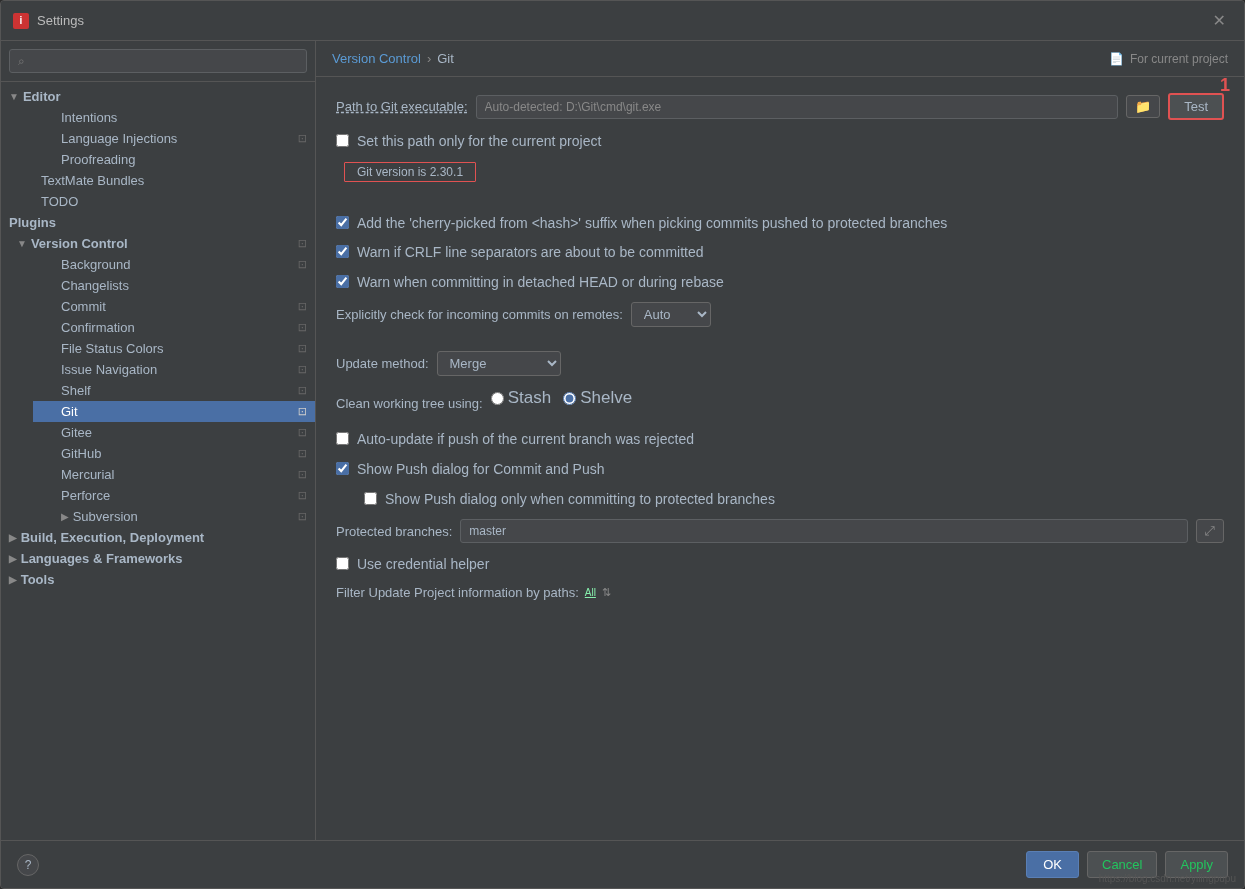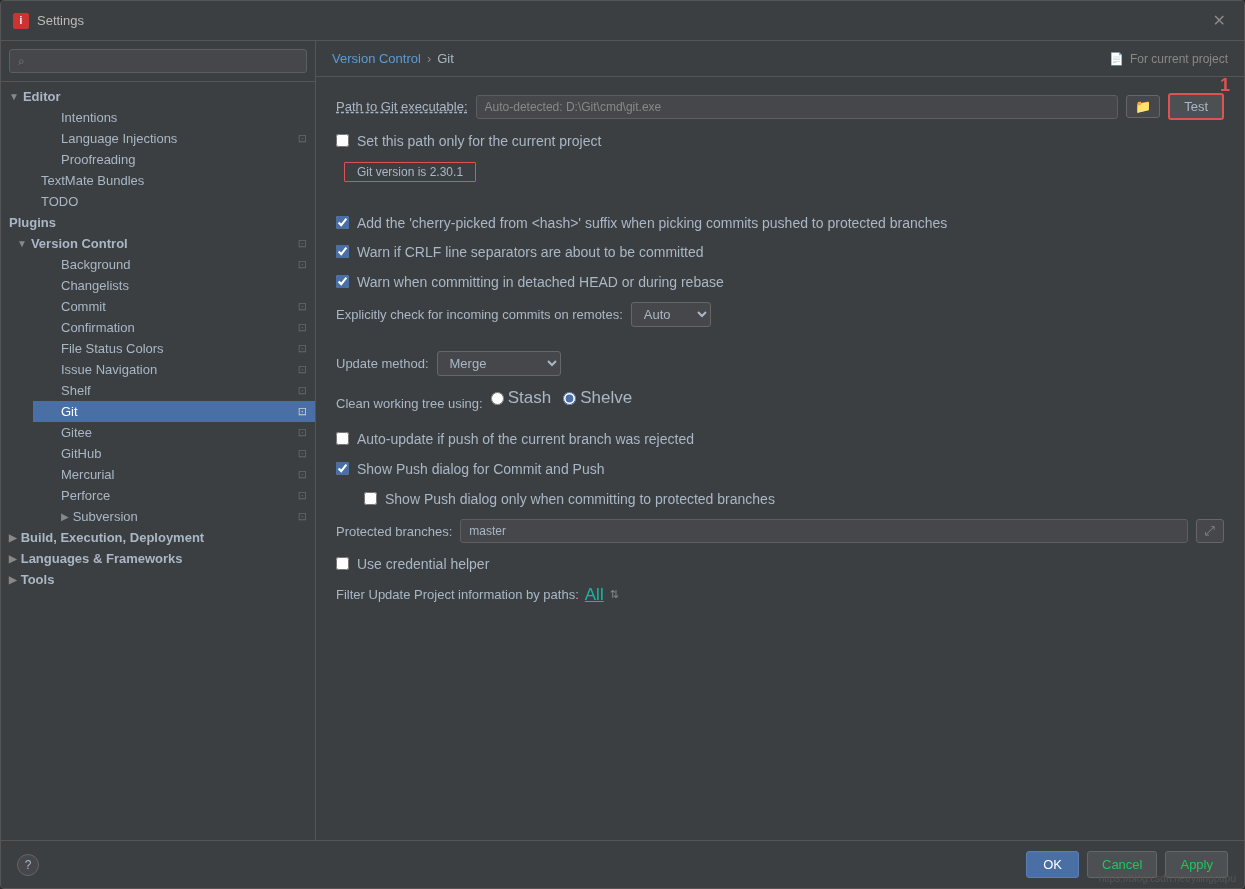--- a/index.html
+++ b/index.html
@@ -297,22 +297,22 @@
       font-size: 13px;
     }
 
     .filter-row {
       display: flex;
       align-items: center;
       gap: 6px;
       margin-top: 4px;
     }
     .filter-value {
-      color: #14b8a6;
-      font-size: 17px;
+      color: #86efac;
+      font-size: 10px;
     }
     .filter-arrow { color: #888; font-size: 11px; }
 
     
     .bottom-bar {
       background: #3c3f41;
       border-top: 1px solid #555;
       padding: 10px 16px;
       display: flex;
       align-items: center;

